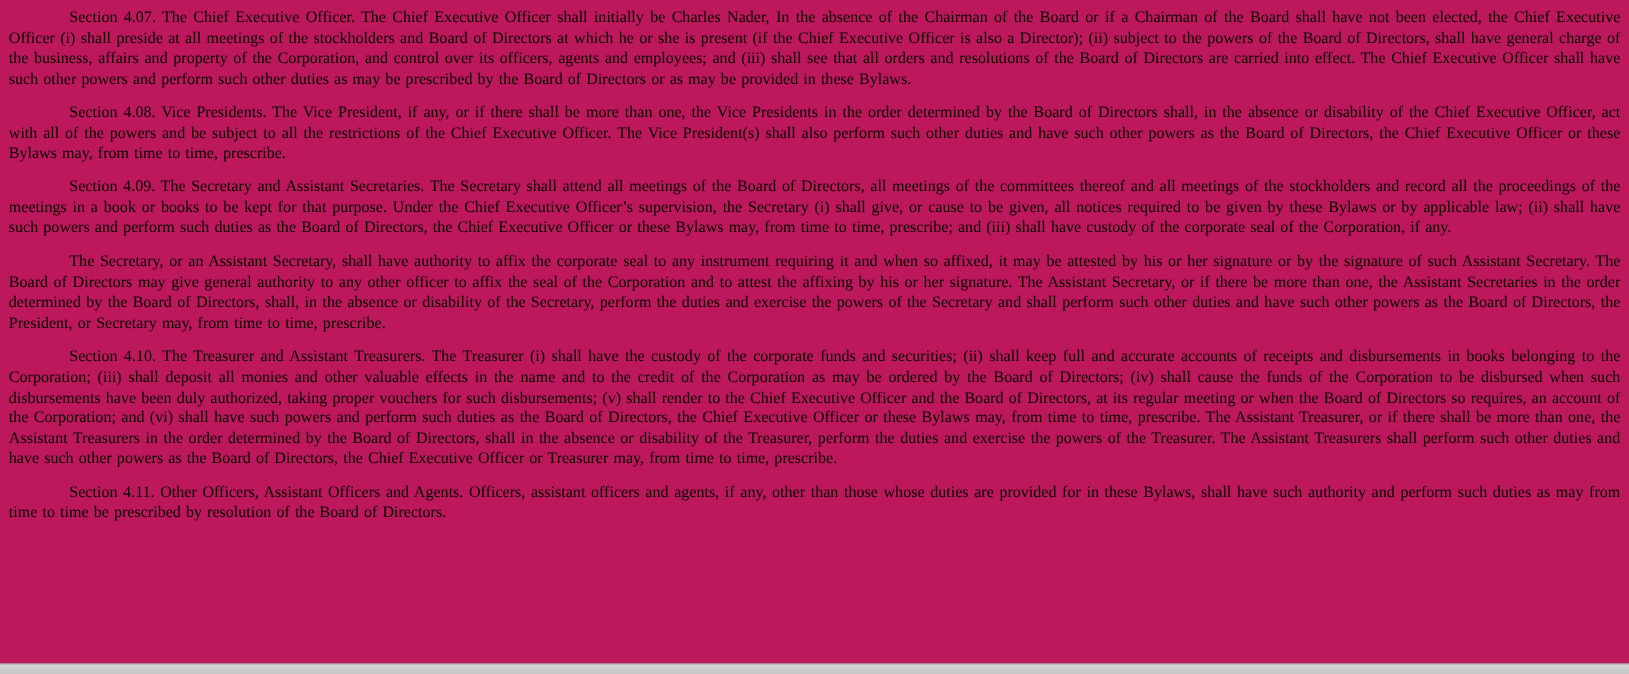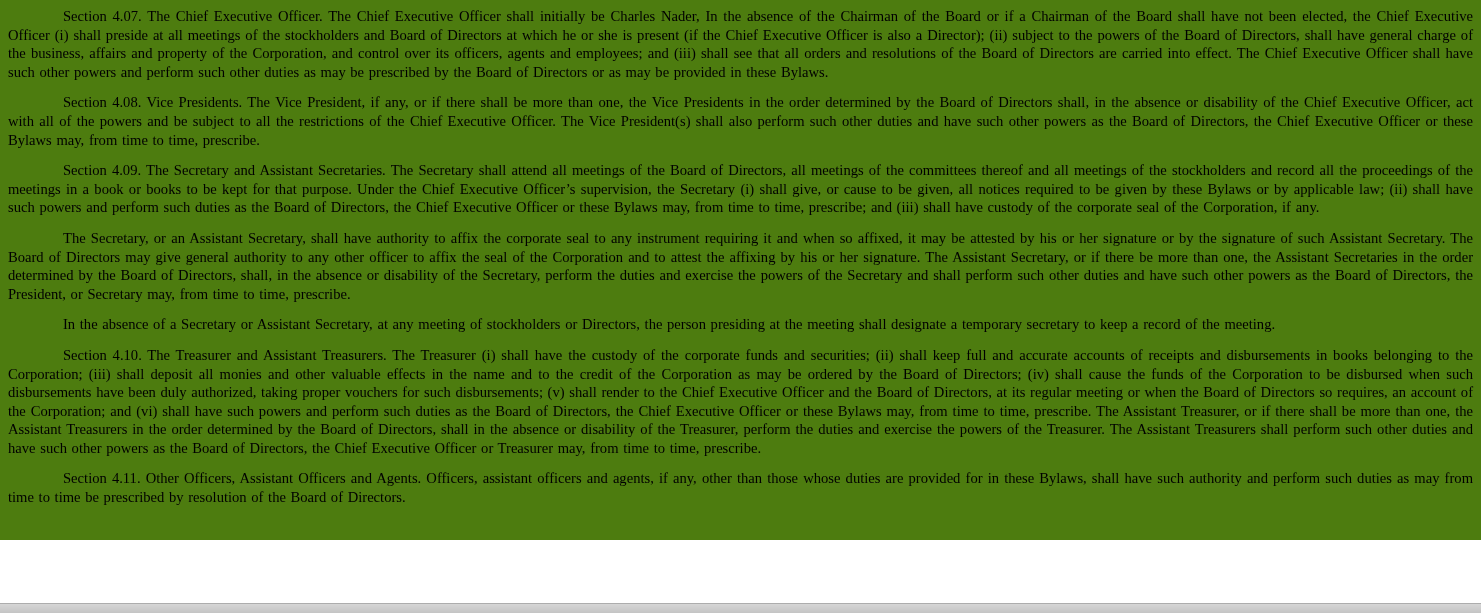--- a/index.html
+++ b/index.html
@@ -11,24 +11,24 @@
     width: 1481px;
     height: 613px;
     overflow: hidden;
     position: relative;
     font-family: "Liberation Serif", "DejaVu Serif", serif;
     color: #000000;
   }
   .document-page {
     box-sizing: border-box;
     width: 1481px;
-    height: 540px;
+    height: 604px;
     padding: 7px 8px 16px 8px;
     overflow: hidden;
-    background: #4d7c0f;
+    background: #be185d;
   }
   .document-page p {
     margin: 0 0 12px 0;
     text-indent: 55px;
     text-align: justify;
     font-size: 14.6px;
     line-height: 18.6px;
     word-spacing: 1px;
   }
   .hscrollbar {
@@ -42,18 +42,17 @@
   }
 </style>
 </head>
 <body>
 
 <div class="document-page">
   <p>Section 4.07. The Chief Executive Officer. The Chief Executive Officer shall initially be Charles Nader, In the absence of the Chairman of the Board or if a Chairman of the Board shall have not been elected, the Chief Executive Officer (i) shall preside at all meetings of the stockholders and Board of Directors at which he or she is present (if the Chief Executive Officer is also a Director); (ii) subject to the powers of the Board of Directors, shall have general charge of the business, affairs and property of the Corporation, and control over its officers, agents and employees; and (iii) shall see that all orders and resolutions of the Board of Directors are carried into effect. The Chief Executive Officer shall have such other powers and perform such other duties as may be prescribed by the Board of Directors or as may be provided in these Bylaws.</p>
   <p>Section 4.08. Vice Presidents. The Vice President, if any, or if there shall be more than one, the Vice Presidents in the order determined by the Board of Directors shall, in the absence or disability of the Chief Executive Officer, act with all of the powers and be subject to all the restrictions of the Chief Executive Officer. The Vice President(s) shall also perform such other duties and have such other powers as the Board of Directors, the Chief Executive Officer or these Bylaws may, from time to time, prescribe.</p>
   <p>Section 4.09. The Secretary and Assistant Secretaries. The Secretary shall attend all meetings of the Board of Directors, all meetings of the committees thereof and all meetings of the stockholders and record all the proceedings of the meetings in a book or books to be kept for that purpose. Under the Chief Executive Officer’s supervision, the Secretary (i) shall give, or cause to be given, all notices required to be given by these Bylaws or by applicable law; (ii) shall have such powers and perform such duties as the Board of Directors, the Chief Executive Officer or these Bylaws may, from time to time, prescribe; and (iii) shall have custody of the corporate seal of the Corporation, if any.</p>
   <p>The Secretary, or an Assistant Secretary, shall have authority to affix the corporate seal to any instrument requiring it and when so affixed, it may be attested by his or her signature or by the signature of such Assistant Secretary. The Board of Directors may give general authority to any other officer to affix the seal of the Corporation and to attest the affixing by his or her signature. The Assistant Secretary, or if there be more than one, the Assistant Secretaries in the order determined by the Board of Directors, shall, in the absence or disability of the Secretary, perform the duties and exercise the powers of the Secretary and shall perform such other duties and have such other powers as the Board of Directors, the President, or Secretary may, from time to time, prescribe.</p>
-  <p>In the absence of a Secretary or Assistant Secretary, at any meeting of stockholders or Directors, the person presiding at the meeting shall designate a temporary secretary to keep a record of the meeting.</p>
   <p>Section 4.10. The Treasurer and Assistant Treasurers. The Treasurer (i) shall have the custody of the corporate funds and securities; (ii) shall keep full and accurate accounts of receipts and disbursements in books belonging to the Corporation; (iii) shall deposit all monies and other valuable effects in the name and to the credit of the Corporation as may be ordered by the Board of Directors; (iv) shall cause the funds of the Corporation to be disbursed when such disbursements have been duly authorized, taking proper vouchers for such disbursements; (v) shall render to the Chief Executive Officer and the Board of Directors, at its regular meeting or when the Board of Directors so requires, an account of the Corporation; and (vi) shall have such powers and perform such duties as the Board of Directors, the Chief Executive Officer or these Bylaws may, from time to time, prescribe. The Assistant Treasurer, or if there shall be more than one, the Assistant Treasurers in the order determined by the Board of Directors, shall in the absence or disability of the Treasurer, perform the duties and exercise the powers of the Treasurer. The Assistant Treasurers shall perform such other duties and have such other powers as the Board of Directors, the Chief Executive Officer or Treasurer may, from time to time, prescribe.</p>
   <p>Section 4.11. Other Officers, Assistant Officers and Agents. Officers, assistant officers and agents, if any, other than those whose duties are provided for in these Bylaws, shall have such authority and perform such duties as may from time to time be prescribed by resolution of the Board of Directors.</p>
 </div>
 
 <div class="hscrollbar"></div>
 
 </body></html>

